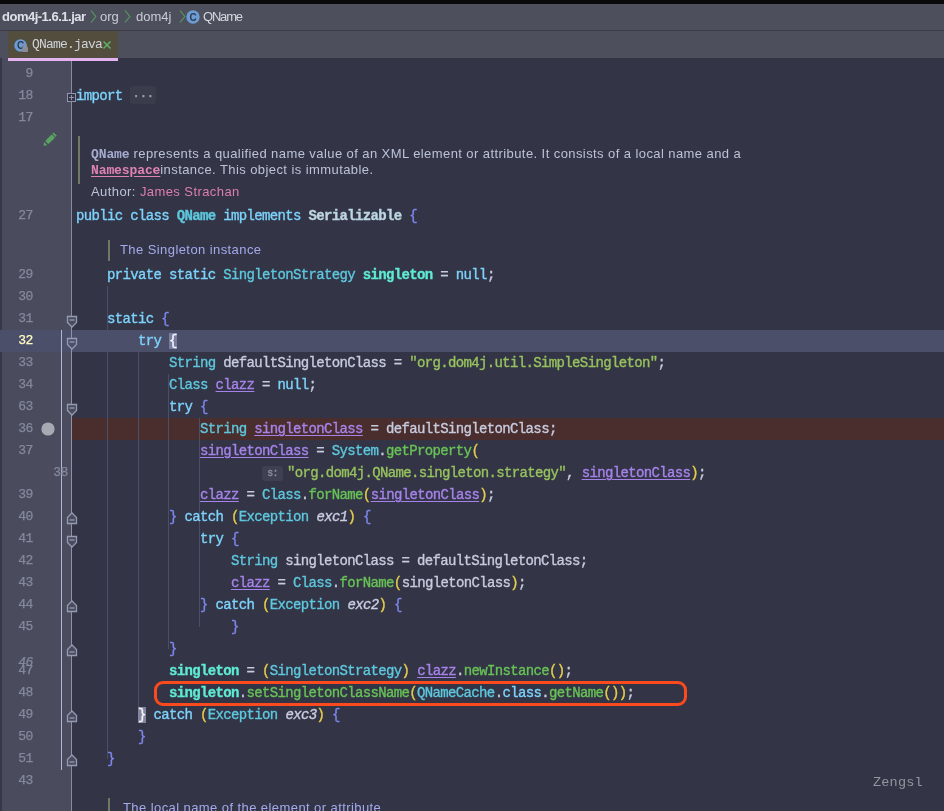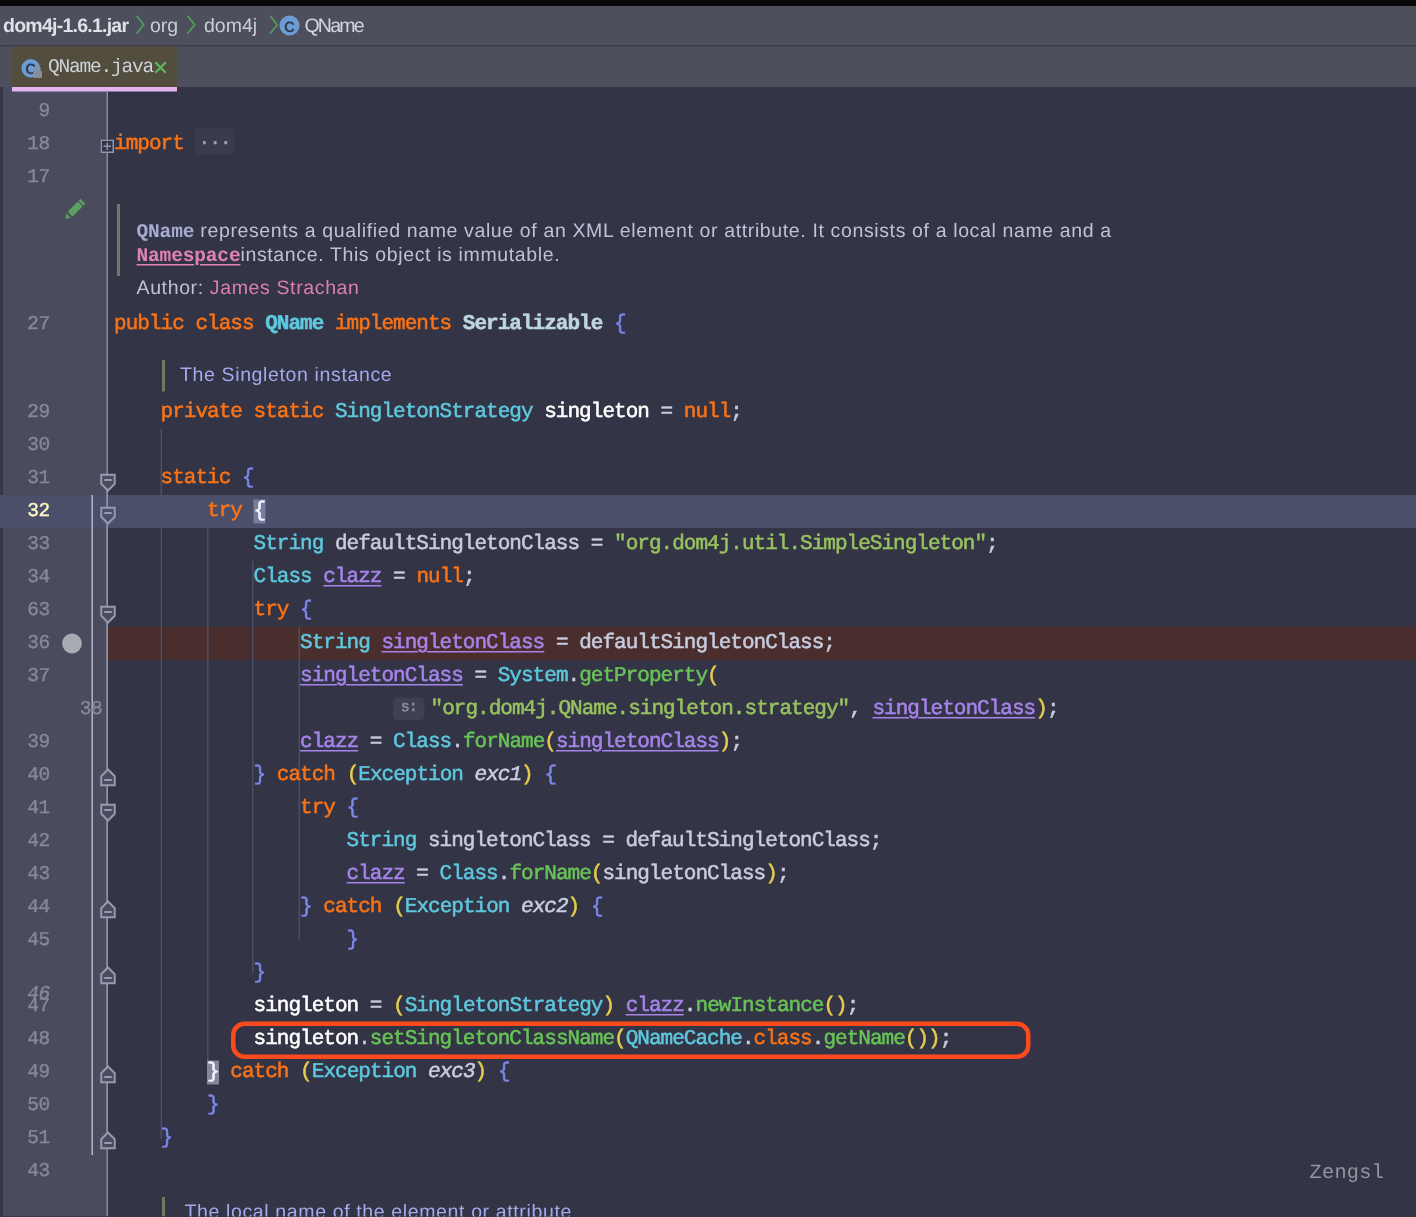--- a/index.html
+++ b/index.html
@@ -10,25 +10,25 @@
 #hsep { position:absolute; left:0; top:30px; width:944px; height:1px; background:#3b3c48; }
 .bc { position:absolute; top:4px; height:26px; line-height:26px; font-family:"Liberation Sans",sans-serif; font-size:13px; color:#c9cdd6; white-space:pre; }
 #tab { position:absolute; left:8px; top:31px; width:110px; height:27px; background:#524d3d; }
 #tabu { position:absolute; left:8px; top:58px; width:110px; height:3px; background:#e5b3f0; z-index:6; }
 #tabtxt { position:absolute; left:32px; top:31px; height:27px; line-height:27px; font-family:"Liberation Sans",sans-serif; font-size:13px; color:#ced2da; }
 #gutter { position:absolute; left:0; top:58px; width:72px; height:753px; background:#4a4c5e; }
 #curline { position:absolute; left:0; top:330px; width:944px; height:22px; background:#4c4f69; }
 #bpline { position:absolute; left:72px; top:418px; width:872px; height:22px; background:#4a2e2e; }
 .ln { position:absolute; left:0; width:33px; text-align:right; height:22px; line-height:22px; font-size:13px; letter-spacing:-0.4px; color:#84889b; -webkit-text-stroke:0.25px; }
 .cl { position:absolute; left:76px; height:22px; line-height:22px; white-space:pre; font-size:14px; letter-spacing:-0.65px; color:#c7cbde; -webkit-text-stroke:0.35px; }
-.kw { color:#f97316; }
+.kw { color:#7dd3fc; }
 .cls { color:#5ec7dd; }
 .itf { color:#bdd6e2; font-weight:bold; }
 .clsb { color:#5ec7dd; font-weight:bold; }
-.fld { color:#ffffff; font-weight:normal; }
+.fld { color:#5eead4; font-weight:bold; }
 .vu { color:#a683ea; text-decoration:underline; text-underline-offset:2px; }
 .str { color:#97c25f; }
 .mth { color:#68c257; }
 .par { color:#e4cd4e; }
 .br { color:#7d87ec; }
 .it { color:#c9cde0; font-style:italic; }
 .hlb { background:#787c9e; color:#f5f6fc; }
 .hlb2 { background:#82869f; color:#f5f6fc; }
 .fold { display:inline-block; background:#3a3b4b; border-radius:3px; color:#9aa0b4; padding:0 2px; height:18px; line-height:16px; font-size:13px; vertical-align:middle; margin-top:-2px; }
 .inlay { display:inline-block; background:#3f4152; border-radius:3px; color:#8b8fa3; font-size:10px; width:21px; height:15px; line-height:15px; text-align:center; vertical-align:middle; margin-right:4px; }

